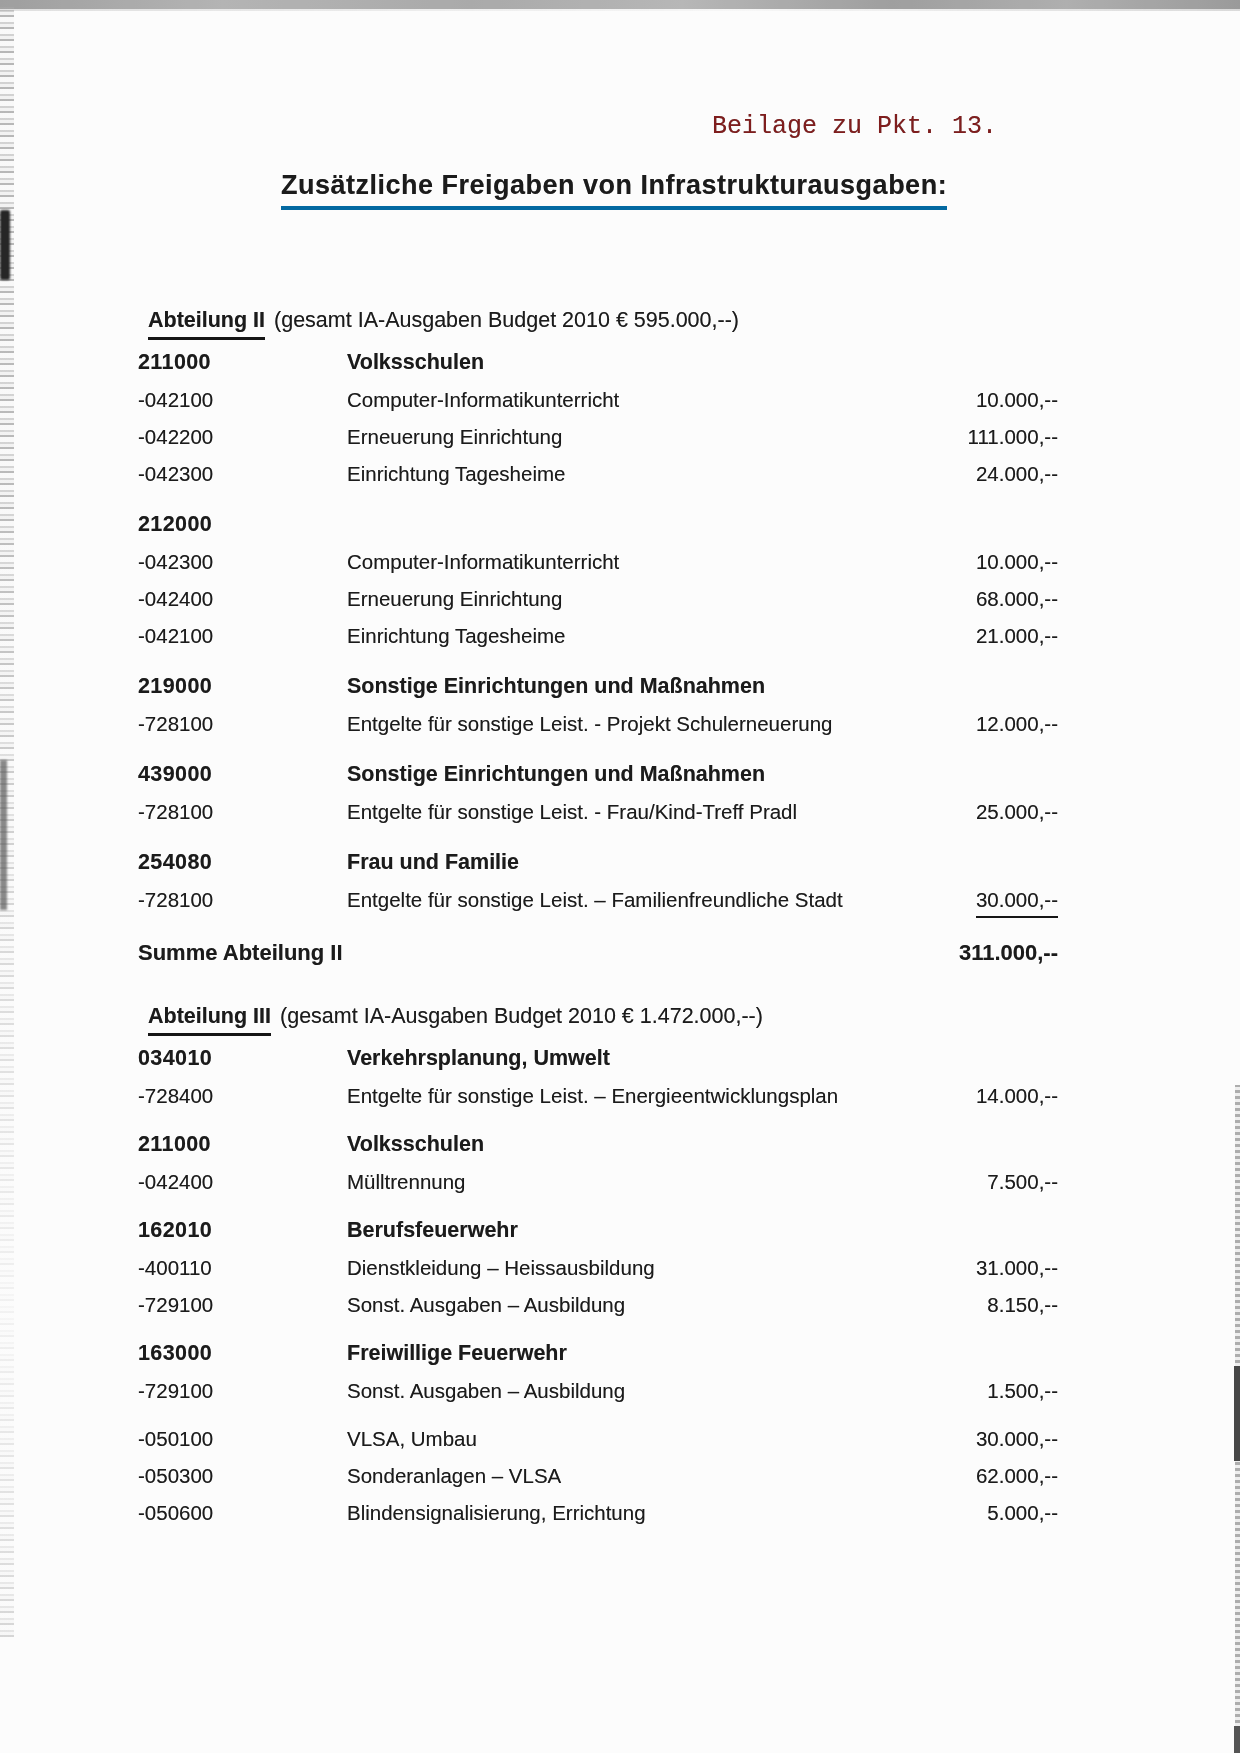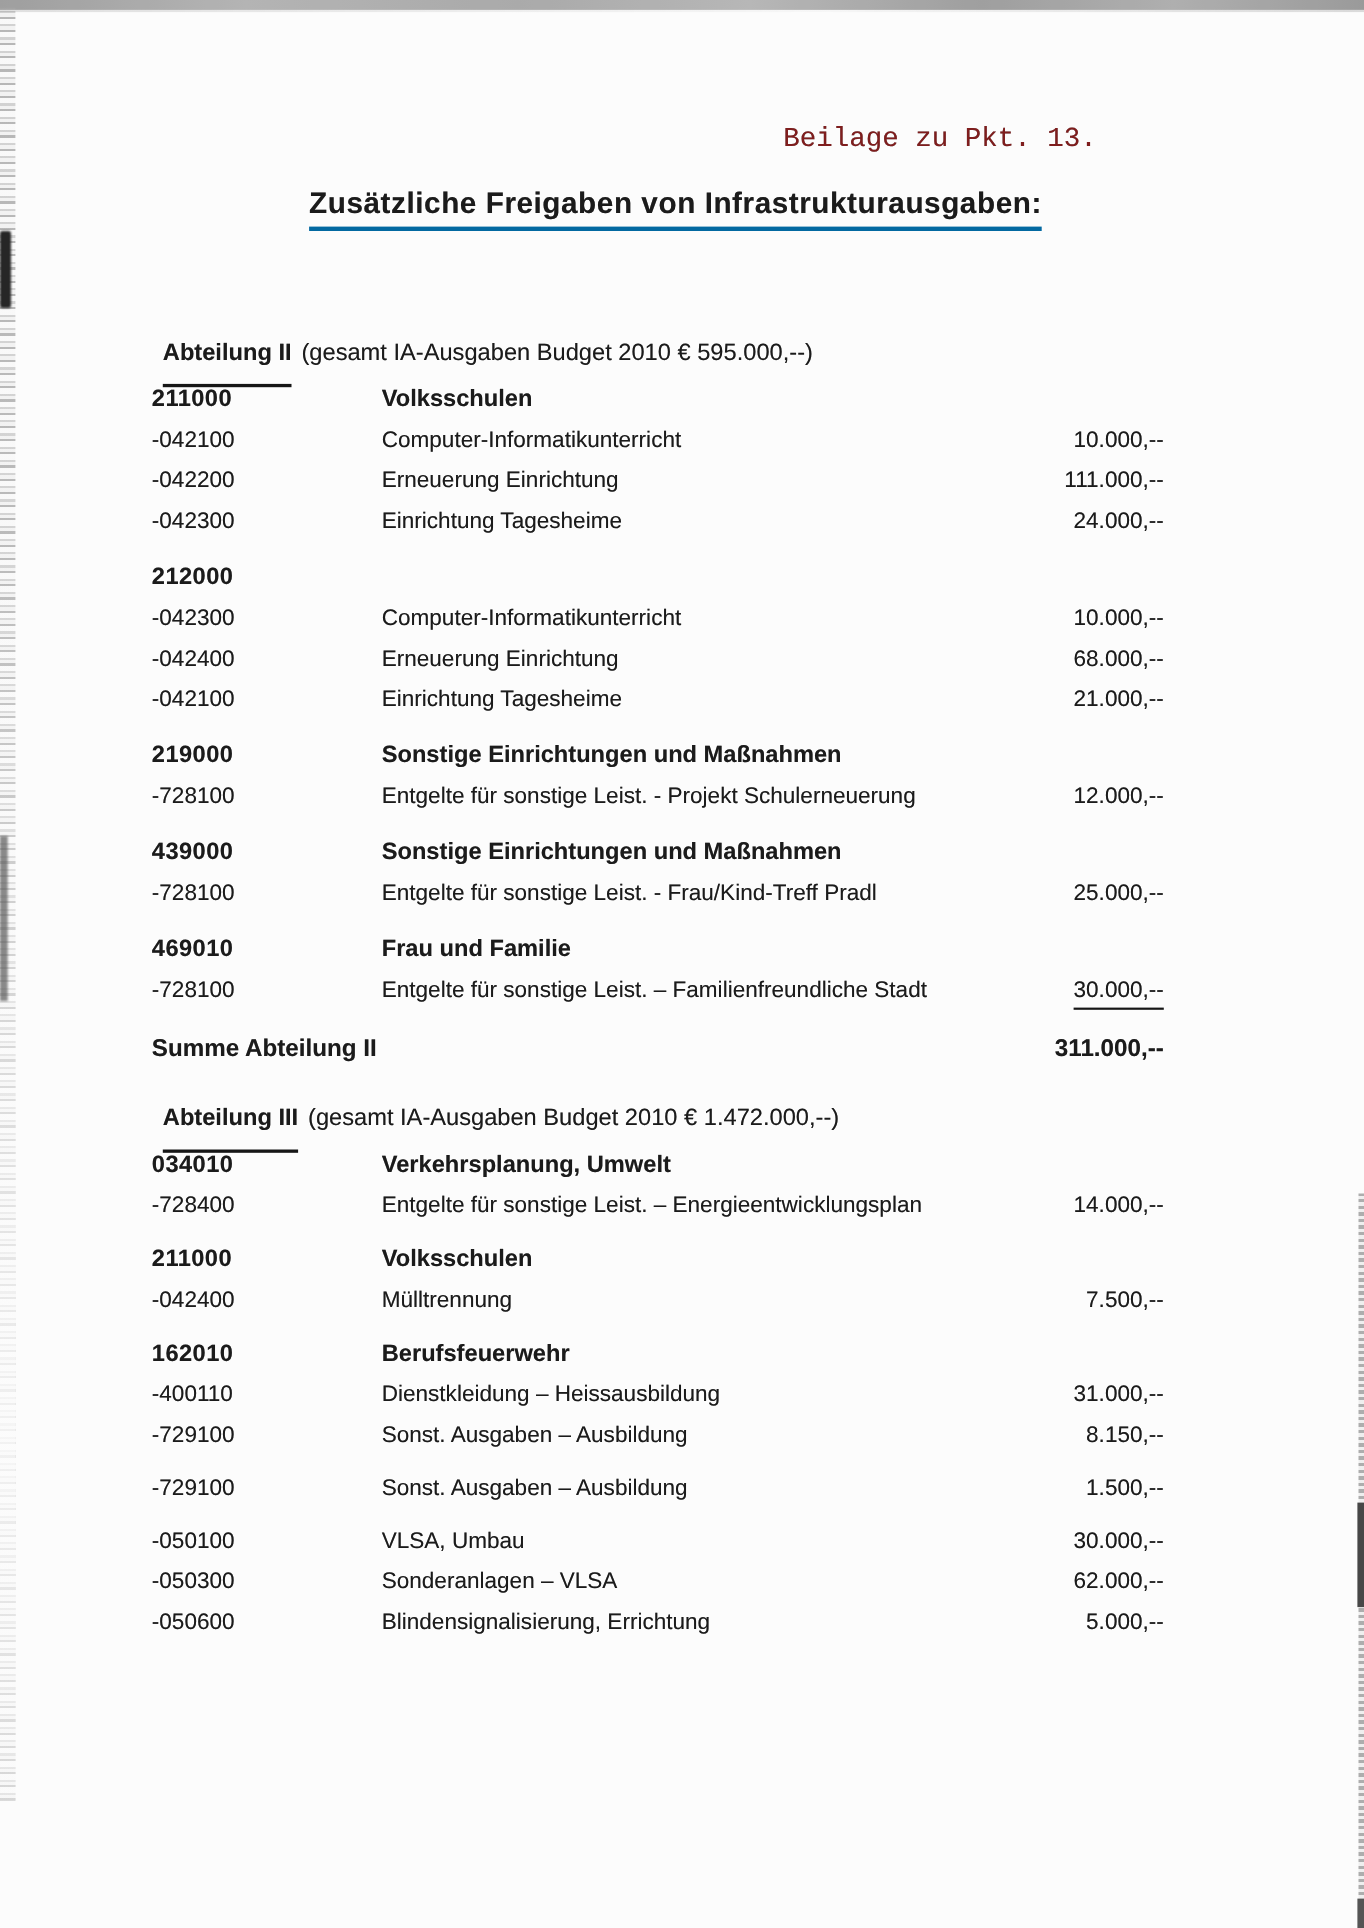--- a/index.html
+++ b/index.html
@@ -72,21 +72,21 @@
     font-size:27px;font-weight:700;letter-spacing:.5px;white-space:nowrap;
     padding-bottom:5px;border-bottom:4px solid #0369a1;
   }
 
   
   .section{position:absolute;left:138px;width:920px;}
   .sec2{top:305px;}
   .sec3{top:1001px;}
 
   .section-heading{font-size:21.5px;line-height:30px;margin:0 0 12px 10px;white-space:nowrap;}
-  .heading-main{font-weight:700;border-bottom:3px solid #161616;padding-bottom:17px;}
+  .heading-main{font-weight:700;border-bottom:3px solid #161616;padding-bottom:5px;}
   .heading-rest{margin-left:9px;}
 
   .row{
     display:grid;grid-template-columns:182px 1fr auto;column-gap:27px;
     font-size:20.5px;line-height:30px;align-items:baseline;
   }
   .group{margin-bottom:20px;}
   .sec3 .group{margin-bottom:18px;}
   .group-header + .item{margin-top:8px;}
   .item + .item{margin-top:7px;}
@@ -181,21 +181,21 @@
         <span class="amount"></span>
       </div>
       <div class="row item">
         <span class="sub">-728100</span>
         <span class="desc">Entgelte für sonstige Leist. - Frau/Kind-Treff Pradl</span>
         <span class="amount">25.000,--</span>
       </div>
     </div>
     <div class="group">
       <div class="row group-header">
-        <span class="code">469010</span>
+        <span class="code">254080</span>
         <span class="gname">Frau und Familie</span>
         <span class="amount"></span>
       </div>
       <div class="row item">
         <span class="sub">-728100</span>
         <span class="desc">Entgelte für sonstige Leist. – Familienfreundliche Stadt</span>
         <span class="amount u">30.000,--</span>
       </div>
     </div>
     <div class="summary-row">
@@ -240,20 +240,25 @@
         <span class="desc">Dienstkleidung – Heissausbildung</span>
         <span class="amount">31.000,--</span>
       </div>
       <div class="row item">
         <span class="sub">-729100</span>
         <span class="desc">Sonst. Ausgaben – Ausbildung</span>
         <span class="amount">8.150,--</span>
       </div>
     </div>
     <div class="group">
+      <div class="row group-header">
+        <span class="code">163000</span>
+        <span class="gname">Freiwillige Feuerwehr</span>
+        <span class="amount"></span>
+      </div>
       <div class="row item">
         <span class="sub">-729100</span>
         <span class="desc">Sonst. Ausgaben – Ausbildung</span>
         <span class="amount">1.500,--</span>
       </div>
     </div>
     <div class="group">
       <div class="row item">
         <span class="sub">-050100</span>
         <span class="desc">VLSA, Umbau</span>

